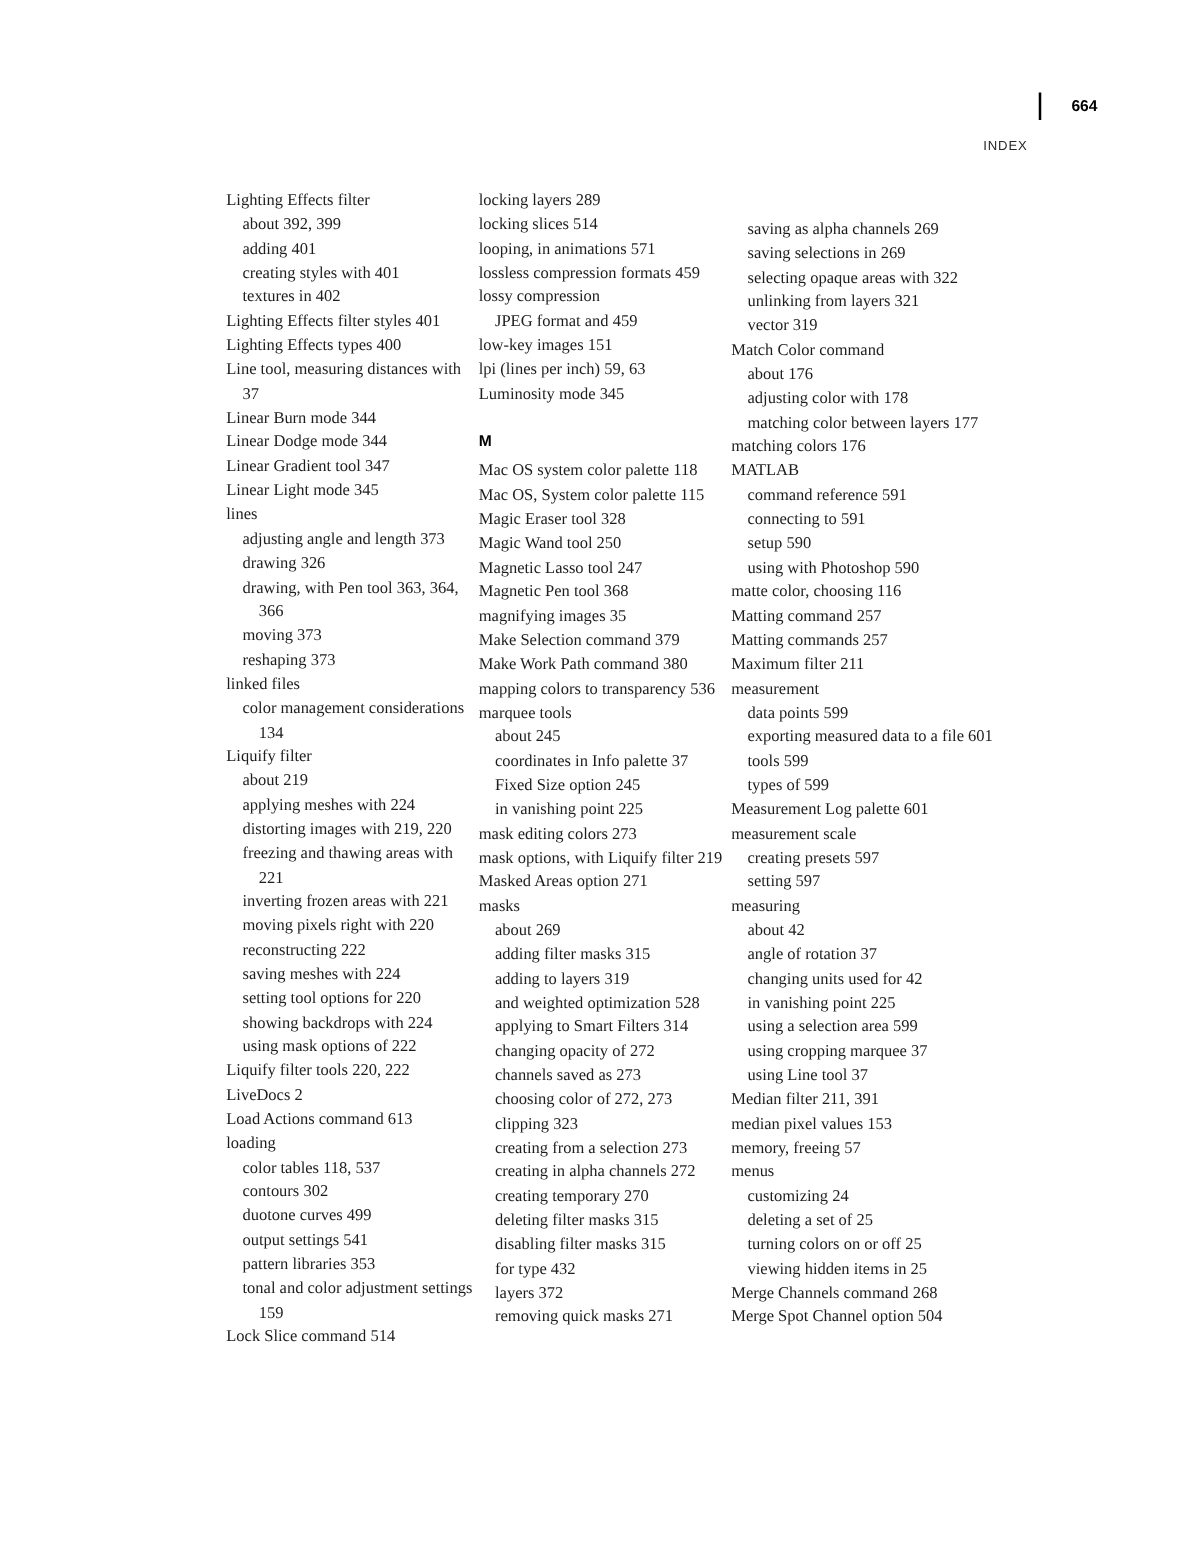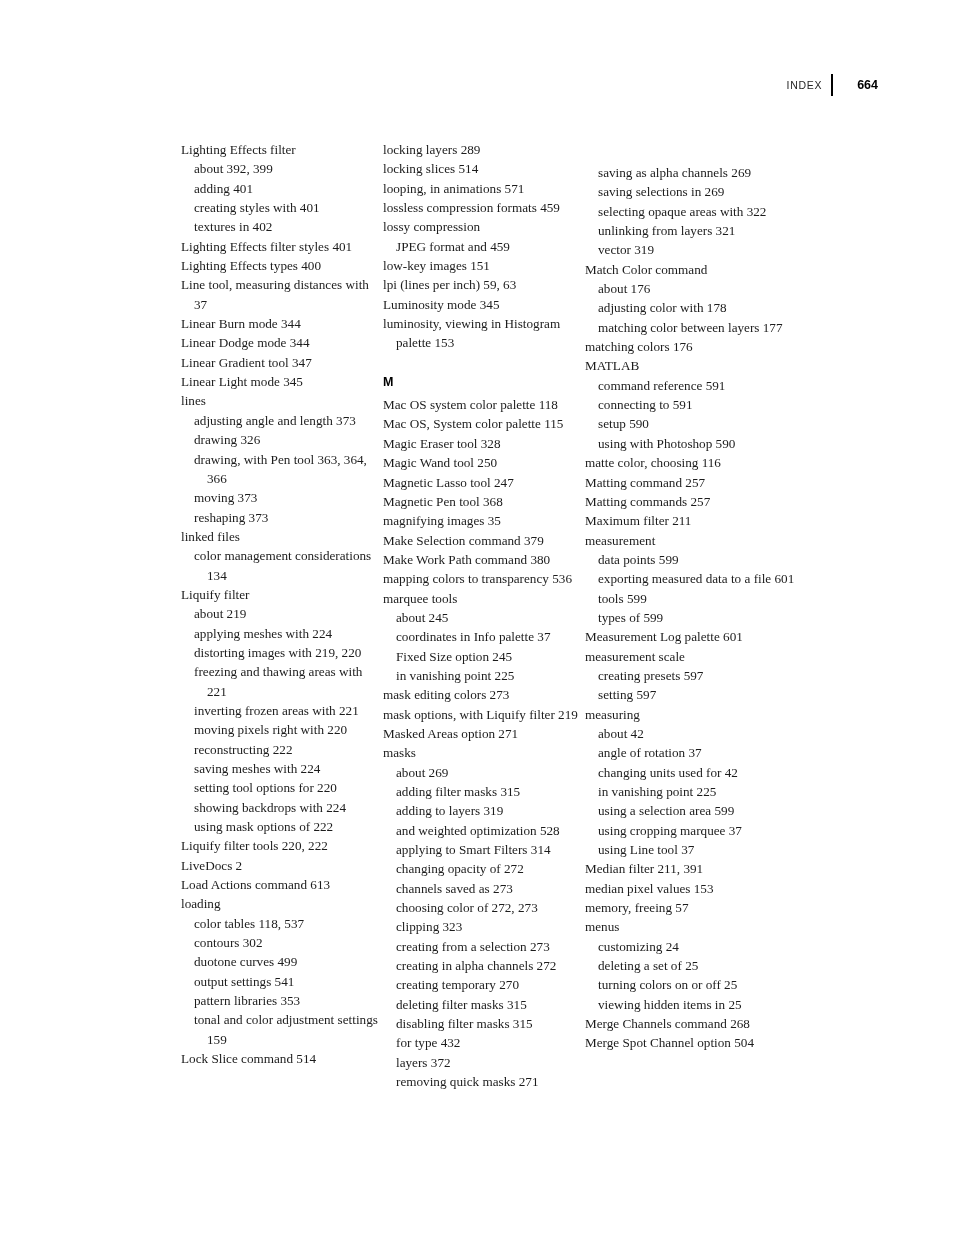--- a/index.html
+++ b/index.html
@@ -25,39 +25,40 @@
     align-items: stretch;
     height: 22px;
   }
   #page-header .hdr-label {
     font-family: "Liberation Sans", "DejaVu Sans", sans-serif;
     font-size: 10.5px;
     letter-spacing: 0.7px;
     color: #262626;
     line-height: 22px;
     padding-right: 9px;
+    margin-top: 32px;
   }
   #page-header .hdr-rule {
     width: 2px;
     background: #000000;
     align-self: stretch;
   }
   #page-header .hdr-folio {
     font-family: "Liberation Sans", "DejaVu Sans", sans-serif;
     font-size: 12.5px;
     font-weight: bold;
     color: #000000;
     line-height: 22px;
     padding-left: 24px;
   }
 
   
   #index-body {
     position: absolute;
-    top: 140px;
+    top: 150px;
     left: 181px;
     width: 618px;
     display: flex;
     gap: 0px;
   }
   .index-column {
     width: 202px;
     flex: 0 0 202px;
   }
   .index-column:last-child {
@@ -155,21 +156,20 @@
     <div class="index-column">
       <div class="idx-entry lvl0">locking layers 289</div>
       <div class="idx-entry lvl0">locking slices 514</div>
       <div class="idx-entry lvl0">looping, in animations 571</div>
       <div class="idx-entry lvl0">lossless compression formats 459</div>
       <div class="idx-entry lvl0">lossy compression</div>
       <div class="idx-entry lvl1">JPEG format and 459</div>
       <div class="idx-entry lvl0">low-key images 151</div>
       <div class="idx-entry lvl0">lpi (lines per inch) 59, 63</div>
       <div class="idx-entry lvl0">Luminosity mode 345</div>
-      <div class="idx-entry lvl0">luminosity, viewing in Histogram palette 153</div>
       <div class="section-letter">M</div>
       <div class="idx-entry lvl0">Mac OS system color palette 118</div>
       <div class="idx-entry lvl0">Mac OS, System color palette 115</div>
       <div class="idx-entry lvl0">Magic Eraser tool 328</div>
       <div class="idx-entry lvl0">Magic Wand tool 250</div>
       <div class="idx-entry lvl0">Magnetic Lasso tool 247</div>
       <div class="idx-entry lvl0">Magnetic Pen tool 368</div>
       <div class="idx-entry lvl0">magnifying images 35</div>
       <div class="idx-entry lvl0">Make Selection command 379</div>
       <div class="idx-entry lvl0">Make Work Path command 380</div>

